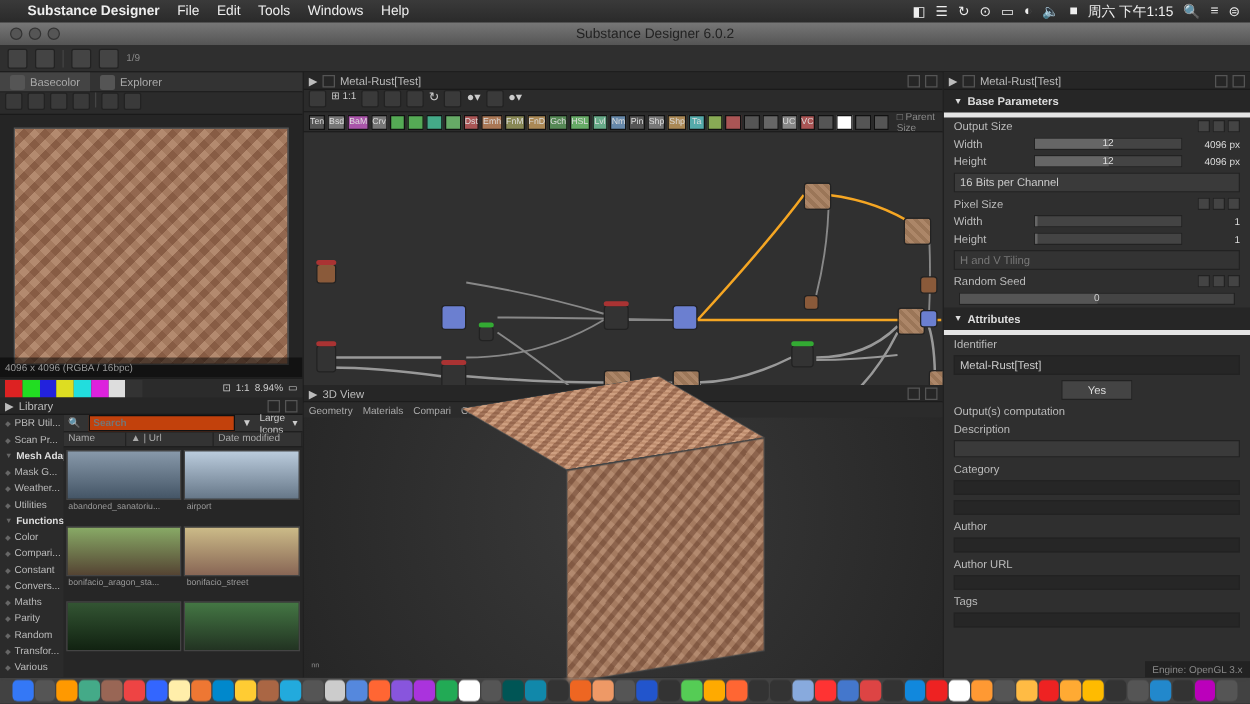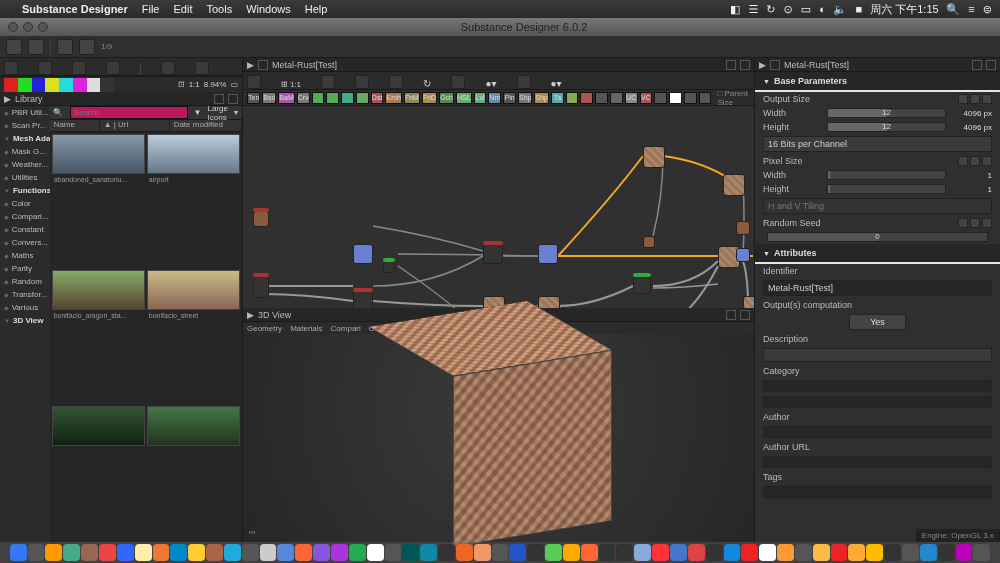--- a/index.html
+++ b/index.html
@@ -17,21 +17,21 @@
 .leftcol { width:243px; display:flex; flex-direction:column; border-right:1px solid #1a1a1a; }
 .midcol { width:512px; display:flex; flex-direction:column; border-right:1px solid #1a1a1a; }
 .rightcol { flex:1; display:flex; flex-direction:column; background:#2f2f2f; }
 .panelhdr { height:14px; background:#262626; display:flex; align-items:center; padding:0 4px; font-size:9px; color:#bbb; gap:4px; border-bottom:1px solid #1a1a1a; }
 .panelhdr .pico { width:10px; height:10px; border:1px solid #555; }
 .panelhdr .r { margin-left:auto; display:flex; gap:4px; }
 .tabbar { height:16px; background:#333; display:flex; align-items:center; border-bottom:1px solid #1a1a1a; }
 .tab { padding:0 8px; height:100%; display:flex; align-items:center; font-size:9px; color:#aaa; gap:4px; }
 .tab.active { background:#444; }
 .tbico { width:12px; height:12px; background:#555; border-radius:2px; }
-.minitb { height:18px; background:#2b2b2b; display:flex; align-items:flex-end; padding:0 4px; gap:20px; border-bottom:1px solid #1a1a1a; }
+.minitb { height:18px; background:#2b2b2b; display:flex; align-items:flex-start; padding:0 4px; gap:4px; border-bottom:1px solid #1a1a1a; }
 .mbtn { width:14px; height:14px; background:#3a3a3a; border:1px solid #222; border-radius:2px; }
 .preview { flex:1; background:#252525; position:relative; display:flex; align-items:center; justify-content:center; overflow:hidden; }
 .texture { width:220px; height:190px; background:
  repeating-linear-gradient(45deg,#a57b60 0 6px,#b38a6f 6px 12px),
  repeating-linear-gradient(-45deg,rgba(140,95,70,.4) 0 6px,transparent 6px 12px);
  background-blend-mode:multiply; border:1px solid #555; }
 .previnfo { position:absolute; bottom:0; left:0; right:0; height:16px; background:rgba(0,0,0,.5); display:flex; align-items:center; padding:0 4px; font-size:8px; color:#999; gap:8px; }
 .colstrip { display:flex; height:14px; }
 .colstrip span { flex:1; }
 .graph { flex:1; background:#303030; position:relative; overflow:hidden; }
@@ -47,40 +47,40 @@
 .view3d { flex:1; background:radial-gradient(circle at 50% 40%,#3a3a3a,#262626); display:flex; align-items:center; justify-content:center; position:relative; }
 .cube { width:200px; height:200px; position:relative; transform-style:preserve-3d; transform:rotateX(-18deg) rotateY(28deg); }
 .face { position:absolute; width:180px; height:180px; background:
  repeating-linear-gradient(45deg,#a57b60 0 5px,#b38a6f 5px 10px),
  repeating-linear-gradient(-45deg,rgba(120,80,60,.4) 0 5px,transparent 5px 10px);
  background-blend-mode:multiply; border:1px solid #444; }
 .f1 { transform:translateZ(90px); }
 .f2 { transform:rotateY(90deg) translateZ(90px); filter:brightness(.75); }
 .f3 { transform:rotateX(90deg) translateZ(90px); filter:brightness(1.15); }
 .v3menu { position:absolute; top:0; left:0; right:0; height:12px; background:#2b2b2b; display:flex; font-size:8px; color:#aaa; padding:0 4px; gap:8px; align-items:center; }
-.prop { padding:4px 8px; border-bottom:2px solid #e5e5e5; }
+.prop { padding:4px 8px; border-bottom:4px solid #e5e5e5; }
 .prop.hdr { background:#262626; font-weight:bold; font-size:9px; color:#ddd; display:flex; align-items:center; gap:4px; }
 .prop.hdr::before { content:"▼"; font-size:7px; }
 .prow { display:flex; align-items:center; padding:2px 8px; font-size:9px; }
 .prow .lbl { width:60px; color:#bbb; }
 .prow .slider { flex:1; height:10px; background:#444; border:1px solid #222; position:relative; margin:0 4px; }
 .prow .slider .fill { position:absolute; left:0; top:0; bottom:0; width:50%; background:#666; }
 .prow .val { width:42px; text-align:right; color:#ddd; font-size:8px; }
 .prow .icons { display:flex; gap:2px; }
 .prow .ic { width:10px; height:10px; background:#444; border:1px solid #222; }
 .sel { width:100%; background:#3a3a3a; border:1px solid #222; padding:2px 4px; font-size:9px; color:#ccc; }
 .btn { background:#444; border:1px solid #222; padding:2px 20px; font-size:9px; color:#ddd; }
 .libtree { width:62px; background:#2b2b2b; overflow:hidden; }
 .libtree .it { padding:2px 4px; font-size:8px; color:#bbb; display:flex; align-items:center; gap:3px; white-space:nowrap; }
 .libtree .it::before { content:"◆"; font-size:6px; color:#666; }
 .libtree .it.h { font-weight:bold; color:#ddd; }
 .libtree .it.h::before { content:"▼"; }
 .libgrid { flex:1; background:#262626; display:flex; flex-direction:column; }
 .libhdr { height:14px; background:#333; display:flex; align-items:center; font-size:8px; padding:0 4px; gap:6px; border-bottom:1px solid #1a1a1a; }
-.libhdr input { flex:1; background:#be185d; border:1px solid #111; color:#ccc; font-size:8px; padding:1px 3px; }
+.libhdr input { flex:1; background:#c2410c; border:1px solid #111; color:#ccc; font-size:8px; padding:1px 3px;font-weight:bold; }
 .libcols { height:12px; background:#333; display:flex; font-size:8px; color:#aaa; border-bottom:1px solid #1a1a1a; }
 .libcols span { padding:0 4px; border-right:1px solid #222; }
 .libbody { flex:1; overflow:hidden; display:grid; grid-template-columns:1fr 1fr; gap:2px; padding:2px; }
 .thumb { display:flex; flex-direction:column; }
 .thumb .im { height:40px; background:linear-gradient(#8899aa,#445566); border:1px solid #444; }
 .thumb .cap { font-size:7px; color:#999; padding:2px; height:18px; overflow:hidden; }
 .dock { position:absolute; bottom:0; left:0; right:0; height:21px; background:rgba(200,200,200,.15); display:flex; align-items:center; justify-content:center; gap:1px; padding:0 10px; backdrop-filter:blur(2px); }
 .dock .di { width:17px; height:17px; border-radius:4px; }
 .status { position:absolute; bottom:21px; right:0; font-size:8px; color:#888; background:#222; padding:2px 6px; }
 .rscroll { overflow-y:auto; overflow-x:hidden; }
@@ -128,28 +128,44 @@
   <div style="width:1px;height:14px;background:#444"></div>
   <div class="ico"></div>
   <div class="ico"></div>
   <span style="color:#888;font-size:8px">1/9</span>
 </div>
 
 <div class="main">
 
   <div class="leftcol">
 
+    <div class="tabbar">
+      <div class="tab active">
+          <div class="tbico"></div>
+          <span>Basecolor</span>
+        </div>
+      <div class="tab">
+          <div class="tbico"></div>
+          <span>Explorer</span>
+        </div>
+    </div>
     <div class="minitb">
       <div class="mbtn"></div>
       <div class="mbtn"></div>
       <div class="mbtn"></div>
       <div class="mbtn"></div>
       <div style="width:1px;height:12px;background:#444"></div>
       <div class="mbtn"></div>
       <div class="mbtn"></div>
+    </div>
+    <div class="preview">
+      <div class="texture"></div>
+      <div class="previnfo">
+        <span>4096 x 4096 (RGBA / 16bpc)</span>
+      </div>
     </div>
     <div style="height:16px;background:#2b2b2b;display:flex;align-items:center;padding:0 4px;gap:4px;font-size:8px;border-top:1px solid #1a1a1a">
       <div class="colstrip" style="width:110px">
           <span style="background:#d22"></span>
           <span style="background:#2d2"></span>
           <span style="background:#22d"></span>
           <span style="background:#dd2"></span>
           <span style="background:#2dd"></span>
           <span style="background:#d2d"></span>
           <span style="background:#ddd"></span>
@@ -447,25 +463,25 @@
           </div>
         </div>
 
       <div class="prop hdr">Attributes</div>
       <div class="prow">
           <span class="lbl" style="flex:1">Identifier</span>
         </div>
       <div class="prow">
           <div class="sel" style="background:#262626">Metal-Rust[Test]</div>
         </div>
-      <div class="prow">
-          <span class="lbl" style="flex:1">Output(s) computation</span>
-        </div>
       <div class="prow" style="justify-content:center">
           <button class="btn">Yes</button>
+        </div>
+      <div class="prow">
+          <span class="lbl" style="flex:1">Output(s) computation</span>
         </div>
       <div class="prow">
           <span class="lbl" style="flex:1">Description</span>
         </div>
       <div class="prow">
           <div class="sel" style="height:14px"></div>
         </div>
       <div class="prow">
           <span class="lbl" style="flex:1">Category</span>
         </div>

